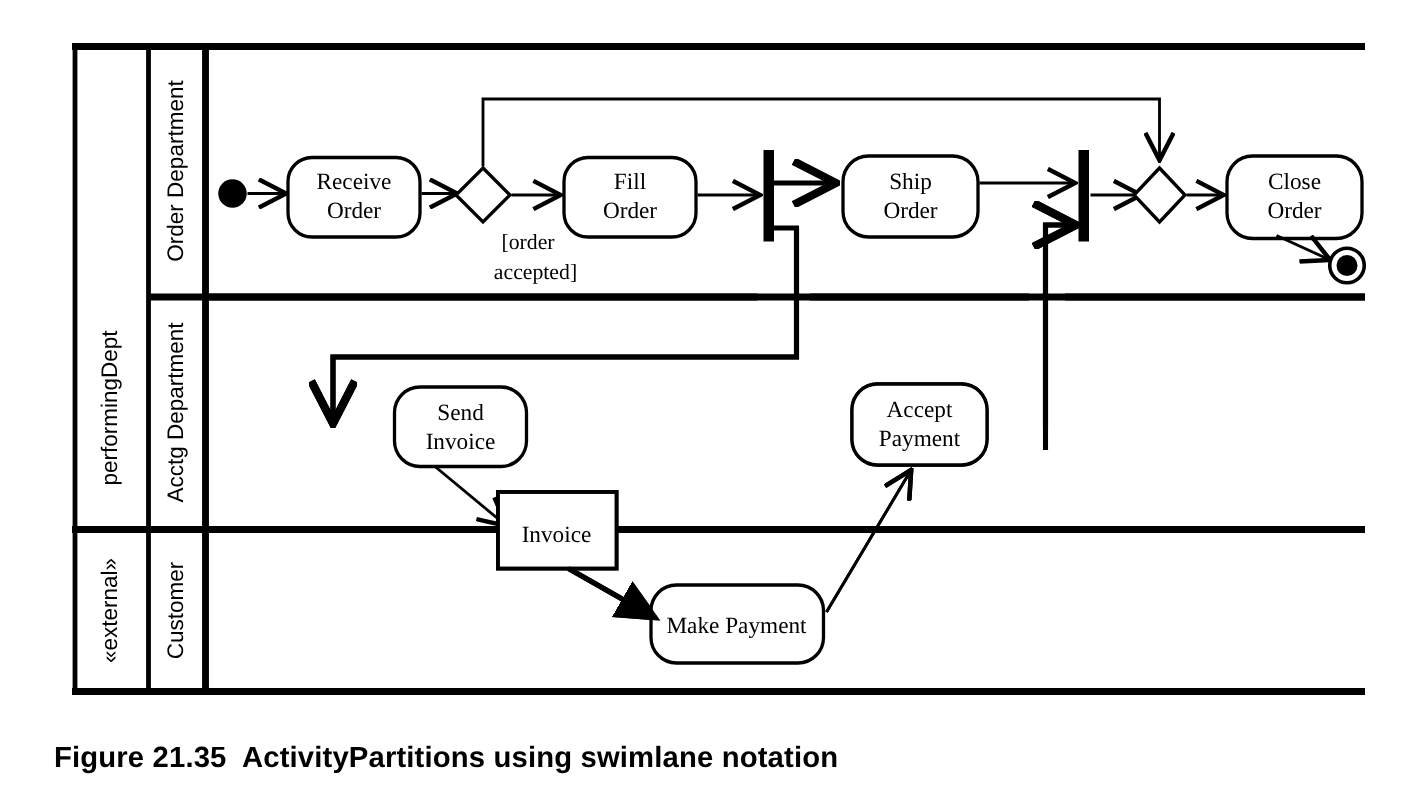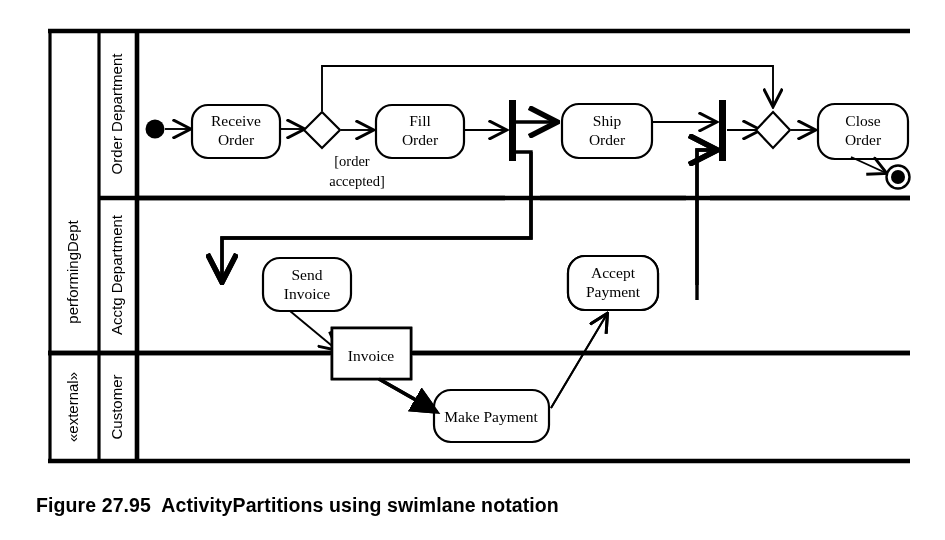--- a/index.html
+++ b/index.html
@@ -252,15 +252,15 @@
     </g>
 
     <g>
       <rect class="act-shape" x="568" y="256" width="90" height="54" rx="17" ry="17"></rect>
       <text class="node-label" x="613" y="278">Accept</text>
       <text class="node-label" x="613" y="297">Payment</text>
     </g>
 
   </svg>
 
-  <div class="caption">Figure 27.95  ActivityPartitions using swimlane notation</div>
+  <div class="caption">Figure 21.35  ActivityPartitions using swimlane notation</div>
 
 </div>
 
 </body></html>

